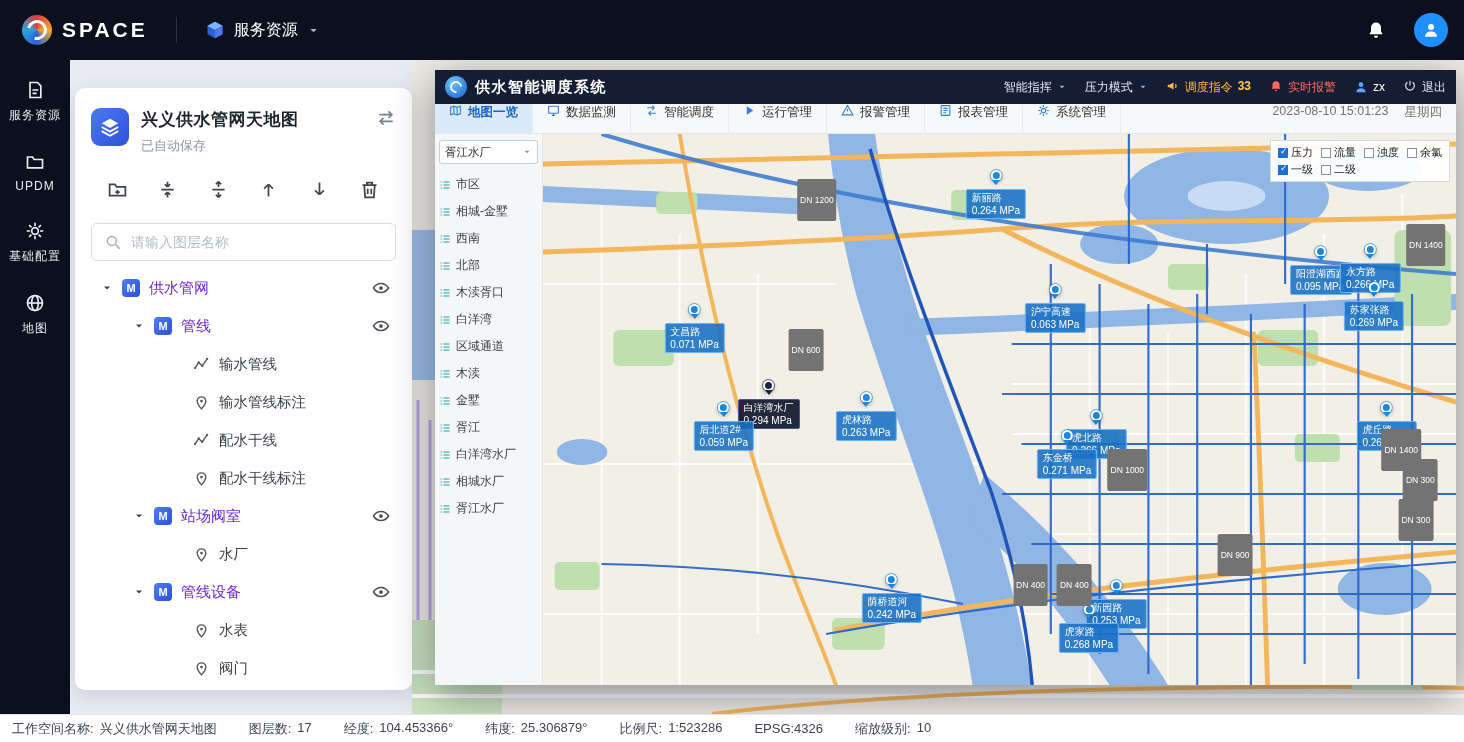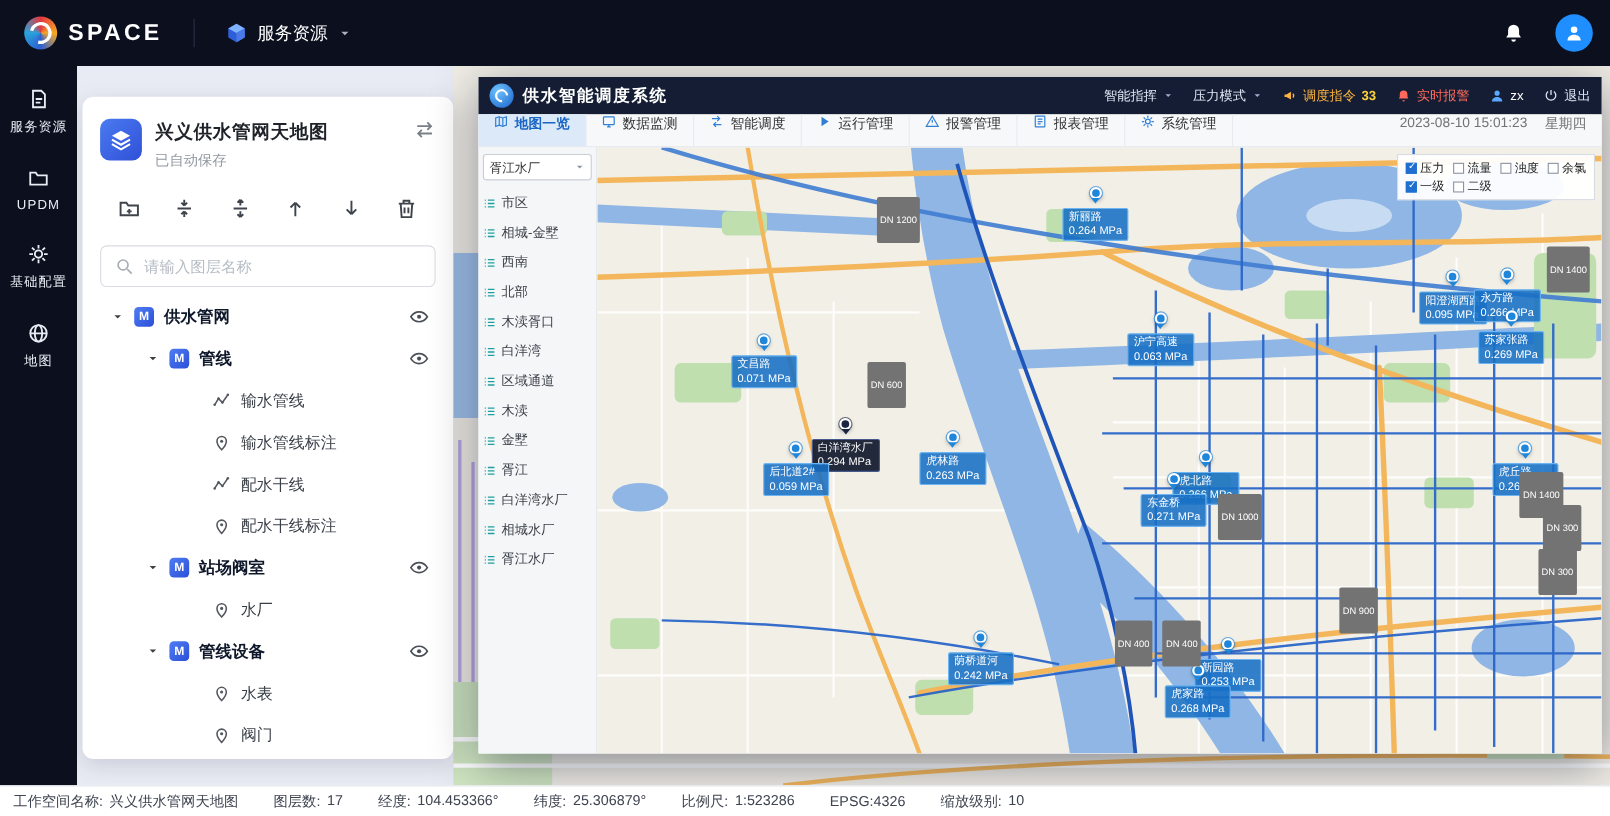--- a/index.html
+++ b/index.html
@@ -40,32 +40,32 @@
   .search-box{display:flex;align-items:center;gap:9px;border:1px solid #d9dce1;border-radius:6px;height:38px;padding:0 12px;margin-top:16px}
   .search-ic{width:18px;height:18px;color:#a7adb5;flex:none}
   .search-box input{border:none;outline:none;flex:1;font-size:14px;color:#333;background:transparent}
   .search-box input::placeholder{color:#b6bcc4}
   .layer-tree{margin-top:8px}
   .tree-row{display:flex;align-items:center;gap:9px;height:38px;cursor:pointer}
   .caret{width:12px;height:12px;color:#3c4043;flex:none}
   .m-icon{width:18px;height:18px;border-radius:4px;background:linear-gradient(135deg,#4f7df2,#2b4fd8);color:#fff;font-weight:bold;font-size:11px;display:flex;align-items:center;justify-content:center;flex:none}
   .leaf-icon{width:17px;height:17px;color:#53575e;flex:none}
   .tree-label{font-size:14.5px;color:#3a3f47}
-  .tree-row.group .tree-label{font-weight:bold;font-size:15px;color:#0f172a}
+  .tree-row.group .tree-label{font-weight:normal;font-size:15px;color:#6d28d9}
   .eye{margin-left:auto;margin-right:6px;width:18px;height:18px;color:#4a4f57}
   
   .dispatch{position:absolute;left:435px;top:70px;width:1021px;height:615px;background:#fff;box-shadow:0 10px 40px rgba(8,15,40,.45);z-index:30;display:flex;flex-direction:column}
   .dw-titlebar{height:34px;background:#141d33;display:flex;align-items:center;padding:0 10px;gap:8px;color:#fff;flex:none}
   .dw-logo{width:22px;height:22px;border-radius:50%;background:radial-gradient(circle at 35% 30%,#6fc3ff,#1861c9);position:relative;flex:none}
   .dw-logo::after{content:"";position:absolute;inset:5px;border-radius:50%;border:2px solid #fff;border-right-color:transparent;transform:rotate(40deg)}
   .dw-title{font-size:15px;font-weight:bold;letter-spacing:1.5px}
   .dw-right{margin-left:auto;display:flex;align-items:center;gap:18px;font-size:12px}
   .dw-mode{display:flex;align-items:center;gap:5px;color:#dfe6f5;cursor:pointer}
   .mini-caret{width:10px;height:10px;color:#9fb0d2}
-  .dw-chip{display:flex;align-items:center;gap:5px;cursor:pointer}
+  .dw-chip{display:flex;gap:5px;cursor:pointer}
   .hr-ic{width:14px;height:14px}
   .dw-dispatch{color:#ffb53d}
   .dw-count{color:#ffd23d;font-weight:bold}
   .dw-alarm{color:#ff6a5c}
   .dw-user{color:#fff}
   .dw-user .hr-ic{color:#59a7ff}
   .dw-logout{color:#dfe6f5}
   .dw-menubar{height:30px;background:#f7f8fa;border-bottom:1px solid #e3e6eb;display:flex;align-items:stretch;font-size:12.5px;flex:none}
   .tab{display:flex;align-items:flex-start;gap:6px;padding:0 14px;color:#333;border-right:1px solid #e8eaee;cursor:pointer;white-space:nowrap}
   .tab .ticon{width:13px;height:13px;color:#2f7fd6}

